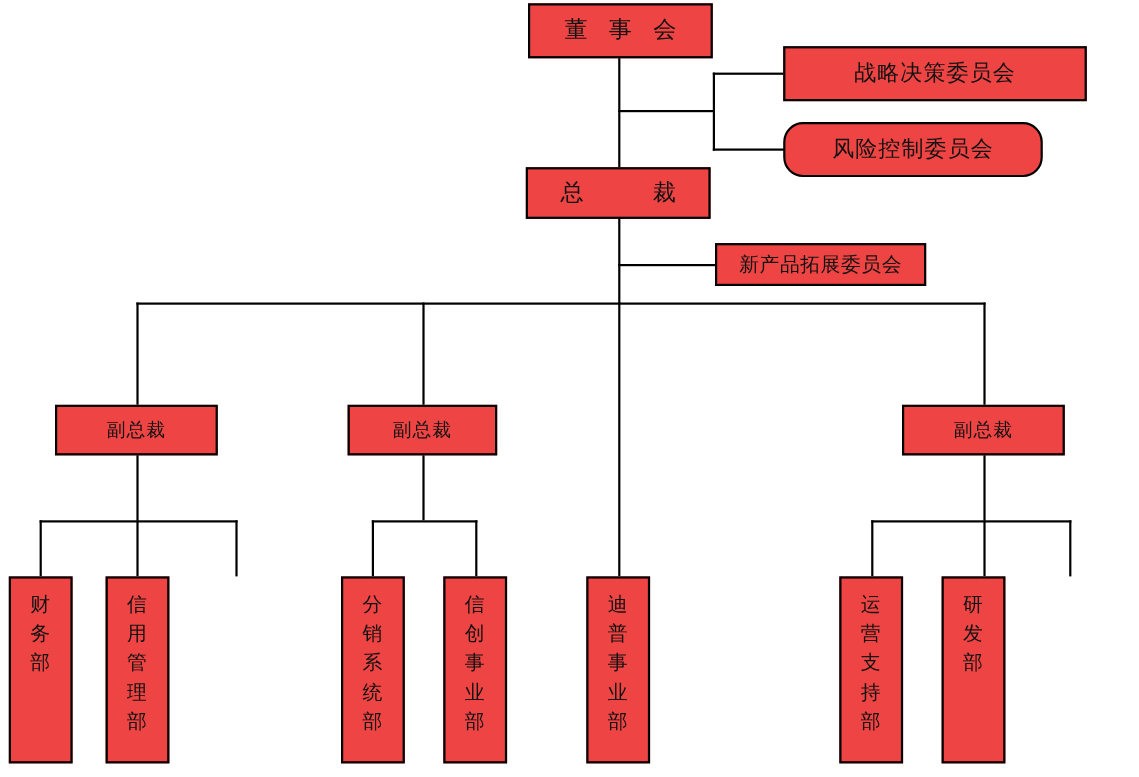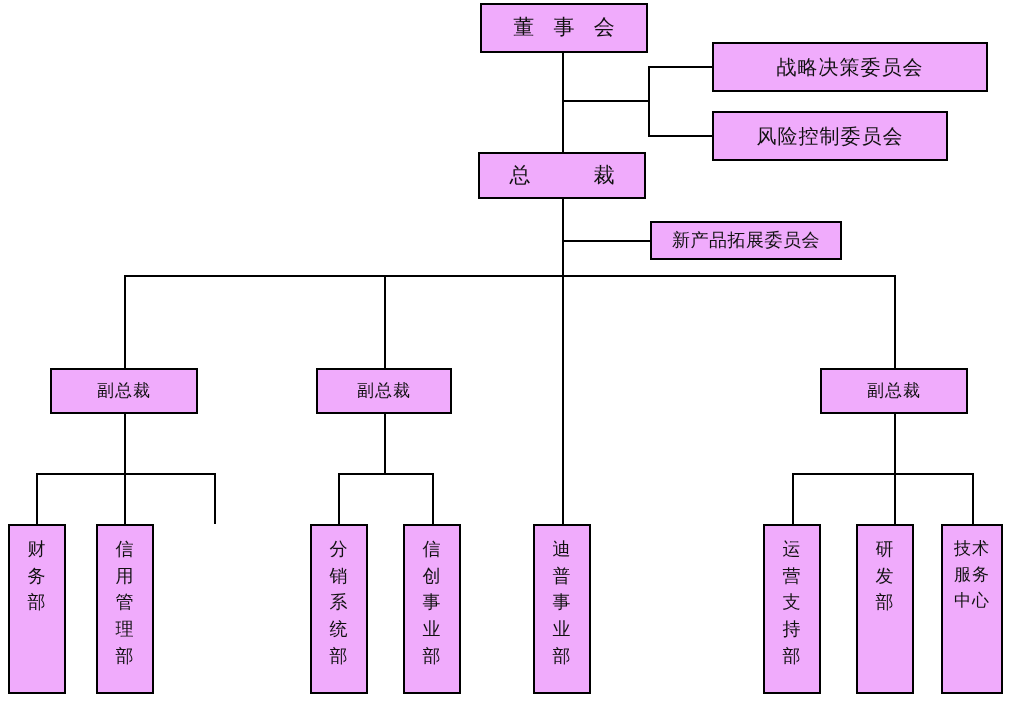--- a/index.html
+++ b/index.html
@@ -16,21 +16,21 @@
     width: 1035px;
     height: 706px;
     background: #ffffff;
     overflow: hidden;
   }
   
   .node {
     position: absolute;
     box-sizing: border-box;
     border: 2px solid #000000;
-    background: #f0abfc;
+    background: #ef4444;
     display: flex;
     align-items: center;
     justify-content: center;
     text-align: center;
     color: #111111;
     z-index: 3;
     line-height: 1.32;
   }
   .node .label {
     display: block;
@@ -117,21 +117,21 @@
   <div class="conn vline" style="left:972px; top:473px; height:51px;"></div>
 
   <div class="node top" style="left:480px; top:3px; width:168px; height:50px;">
     <span class="label">董 事 会</span>
   </div>
 
   <div class="node committee" style="left:712px; top:42px; width:276px; height:50px;">
     <span class="label">战略决策委员会</span>
   </div>
 
-  <div class="node committee" style="left:712px; top:111px; width:236px; height:50px;">
+  <div class="node committee" style="left:712px; top:111px; width:236px; height:50px;border-radius:18px;">
     <span class="label">风险控制委员会</span>
   </div>
 
   <div class="node top" style="left:478px; top:152px; width:168px; height:47px;">
     <span class="label">总　　裁</span>
   </div>
 
   <div class="node committee-small" style="left:650px; top:221px; width:192px; height:39px;">
     <span class="label">新产品拓展委员会</span>
   </div>
@@ -194,19 +194,14 @@
 持
 部</span>
   </div>
 
   <div class="node dept" style="left:856px; top:524px; width:58px; height:170px;">
     <span class="label">研
 发
 部</span>
   </div>
 
-  <div class="node dept dept-wide" style="left:941px; top:524px; width:62px; height:170px;">
-    <span class="label">技术
-服务
-中心</span>
-  </div>
 
 </div>
 
 </body></html>

